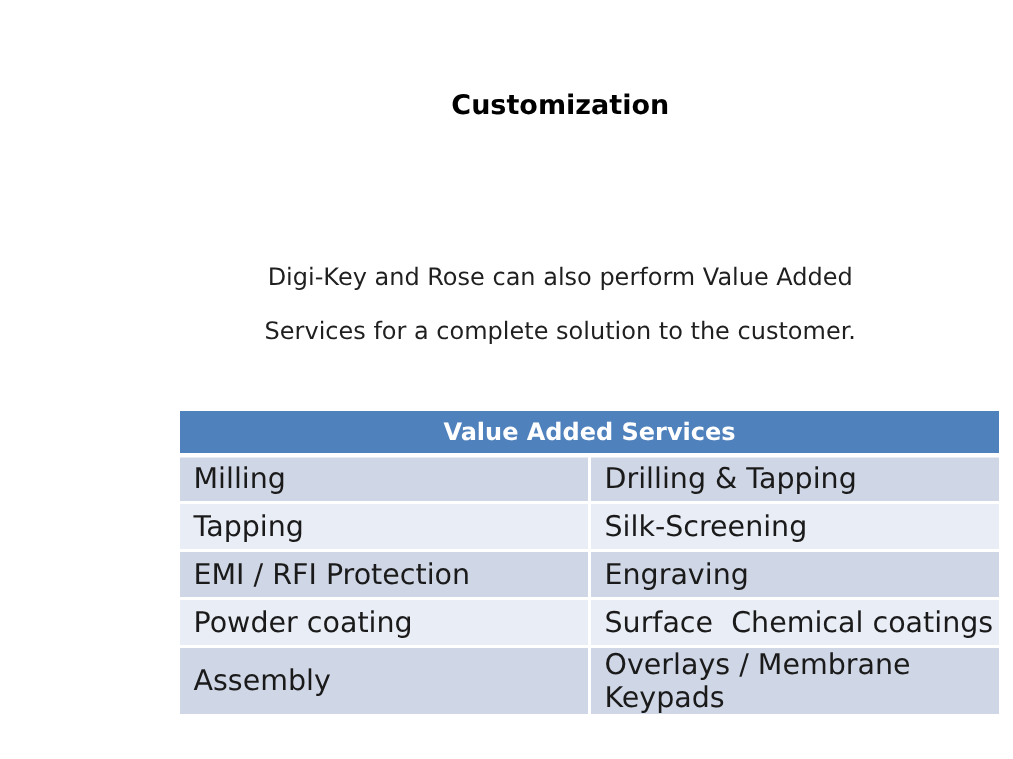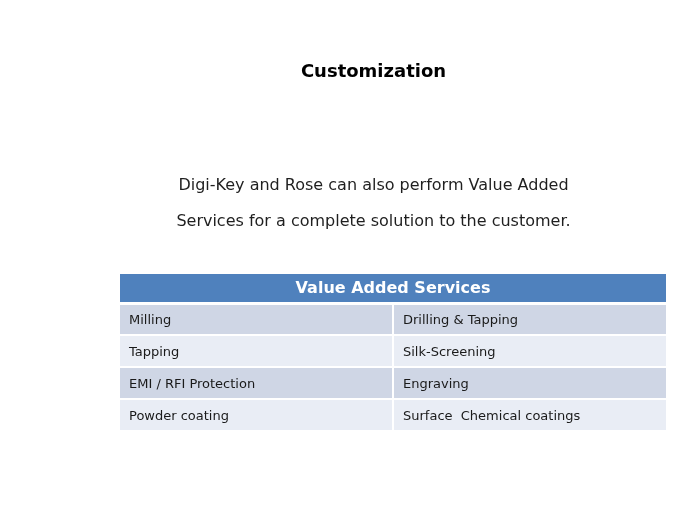--- a/index.html
+++ b/index.html
@@ -49,21 +49,21 @@
     background: #4f81bd;
     color: #ffffff;
     font-size: 16px;
     font-weight: bold;
     text-align: center;
     height: 29px;
     border-bottom: 3px solid #ffffff;
     vertical-align: middle;
   }
   table.vas-table td {
-    font-size: 13px;
+    font-size: 19px;
     color: #1a1a1a;
     height: 32px;
     padding: 0 0 0 9px;
     vertical-align: middle;
     border-bottom: 2px solid #ffffff;
     white-space: pre-wrap;
   }
   table.vas-table td:first-child {
     border-right: 2px solid #ffffff;
   }
@@ -98,16 +98,20 @@
         <td>Silk-Screening</td>
       </tr>
       <tr>
         <td>EMI / RFI Protection</td>
         <td>Engraving</td>
       </tr>
       <tr>
         <td>Powder coating</td>
         <td>Surface  Chemical coatings</td>
       </tr>
+      <tr>
+        <td>Assembly</td>
+        <td>Overlays / Membrane Keypads</td>
+      </tr>
     </tbody>
   </table>
 
 </div>
 
 </body></html>

